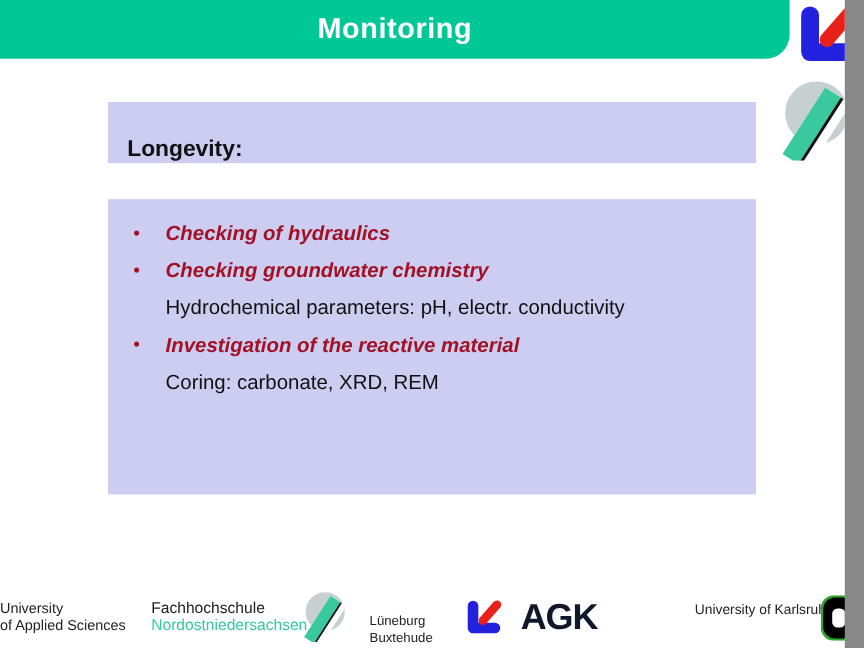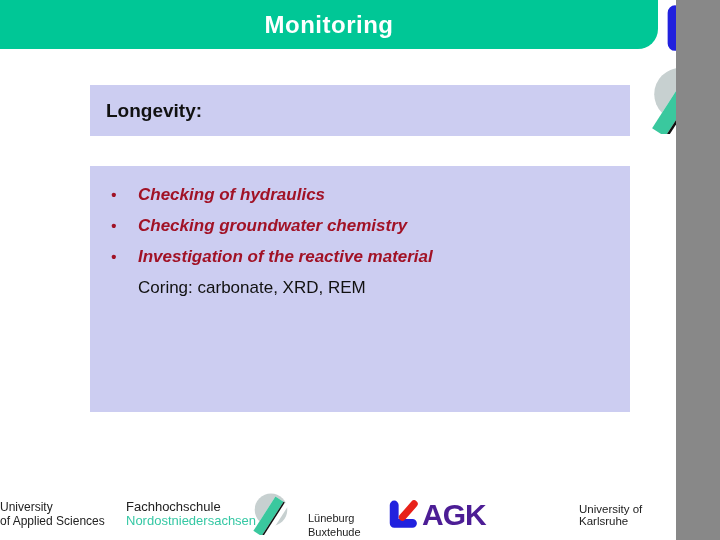--- a/index.html
+++ b/index.html
@@ -1,32 +1,33 @@
 <!DOCTYPE html>
 <html><head>
 <meta charset="utf-8">
 <style>
   html,body{margin:0;padding:0;background:#888;}
   .slide{
     position:relative;width:676px;height:540px;background:#ffffff;overflow:hidden;
     font-family:"Liberation Sans", sans-serif;
+    padding-left:28px;
   }
   
   .header-bar{
     position:absolute;left:0;top:0;width:658px;height:49px;
     background:#00C796;border-radius:0 0 20px 0;
     display:flex;align-items:center;justify-content:center;
   }
   .header-title{color:#ffffff;font-weight:bold;font-size:24px;letter-spacing:0.5px;}
   .agk-mark-top{position:absolute;left:663px;top:3px;width:52px;height:53px;}
   .fh-mark-top{position:absolute;left:645px;top:60px;width:71px;height:74px;}
   
   .longevity-box{
     position:absolute;left:90px;top:85px;width:540px;height:51px;
-    background:#CCCDF1;display:flex;align-items:center;
+    background:#CCCDF1;display:flex;align-items:flex-end;
   }
   .longevity-label{font-size:19px;font-weight:bold;color:#111;padding-left:16px;}
   .content-box{
     position:absolute;left:90px;top:166px;width:540px;height:246px;
     background:#CCCDF1;padding-top:13px;box-sizing:border-box;
   }
   .line{position:relative;height:31px;display:flex;align-items:center;padding-left:48px;font-size:17px;}
   .line .bullet{position:absolute;left:21px;top:50%;transform:translateY(-54%);font-size:15px;}
   .line.red{color:#A11226;font-weight:bold;font-style:italic;}
   .line.red .bullet{color:#A11226;}
@@ -34,21 +35,21 @@
   .line sup{font-size:11px;line-height:0;vertical-align:6px;}
   .line sub{font-size:11px;line-height:0;vertical-align:-3px;}
   
   .uni-left{position:absolute;left:0;top:500px;width:118px;text-align:left;font-size:12px;line-height:14px;color:#222;}
   .fh-name{position:absolute;left:126px;top:500px;font-size:13px;line-height:14px;color:#222;}
   .teal-text{color:#35C8A4;}
   .fh-mark-footer{position:absolute;left:249px;top:488px;width:44px;height:47px;}
   .cities{position:absolute;left:308px;top:512px;font-size:11px;line-height:13.5px;color:#222;}
   .agk-footer{position:absolute;left:387px;top:498px;display:flex;align-items:flex-start;}
   .agk-icon{width:31px;height:34px;}
-  .agk-acronym{font-size:30px;font-weight:bold;color:#4c1d95;letter-spacing:-1px;line-height:33px;margin-left:4px;}
+  .agk-acronym{font-size:30px;font-weight:bold;color:#0f172a;letter-spacing:-1px;line-height:33px;margin-left:16px;}
   .agk-sub{font-size:9.5px;line-height:11px;color:#222;margin-left:-1px;padding-top:6px;}
   .uok-label{position:absolute;left:579px;top:503px;font-size:11.5px;color:#222;}
   .uok-logo{position:absolute;left:684px;top:496px;width:30px;height:38px;}
   .hidden-defs{position:absolute;width:0;height:0;overflow:hidden;}
 </style>
 </head>
 <body>
 
 <svg class="hidden-defs" aria-hidden="true">
   <defs>
@@ -89,20 +90,23 @@
   <div class="content-box">
     <div>
         <div class="line red">
           <span class="bullet">•</span>
           <span class="line-text"><span>Checking of hydraulics</span></span>
         </div>
         <div class="line red">
           <span class="bullet">•</span>
           <span class="line-text"><span>Checking groundwater chemistry</span></span>
         </div>
+        <div class="line black">
+          <span class="line-text"><span>Hydrochemical parameters: pH, electr. conductivity</span></span>
+        </div>
         <div class="line red">
           <span class="bullet">•</span>
           <span class="line-text"><span>Investigation of the reactive material</span></span>
         </div>
         <div class="line black">
           <span class="line-text"><span>Coring: carbonate, XRD, REM</span></span>
         </div>
       </div>
   </div>
 

